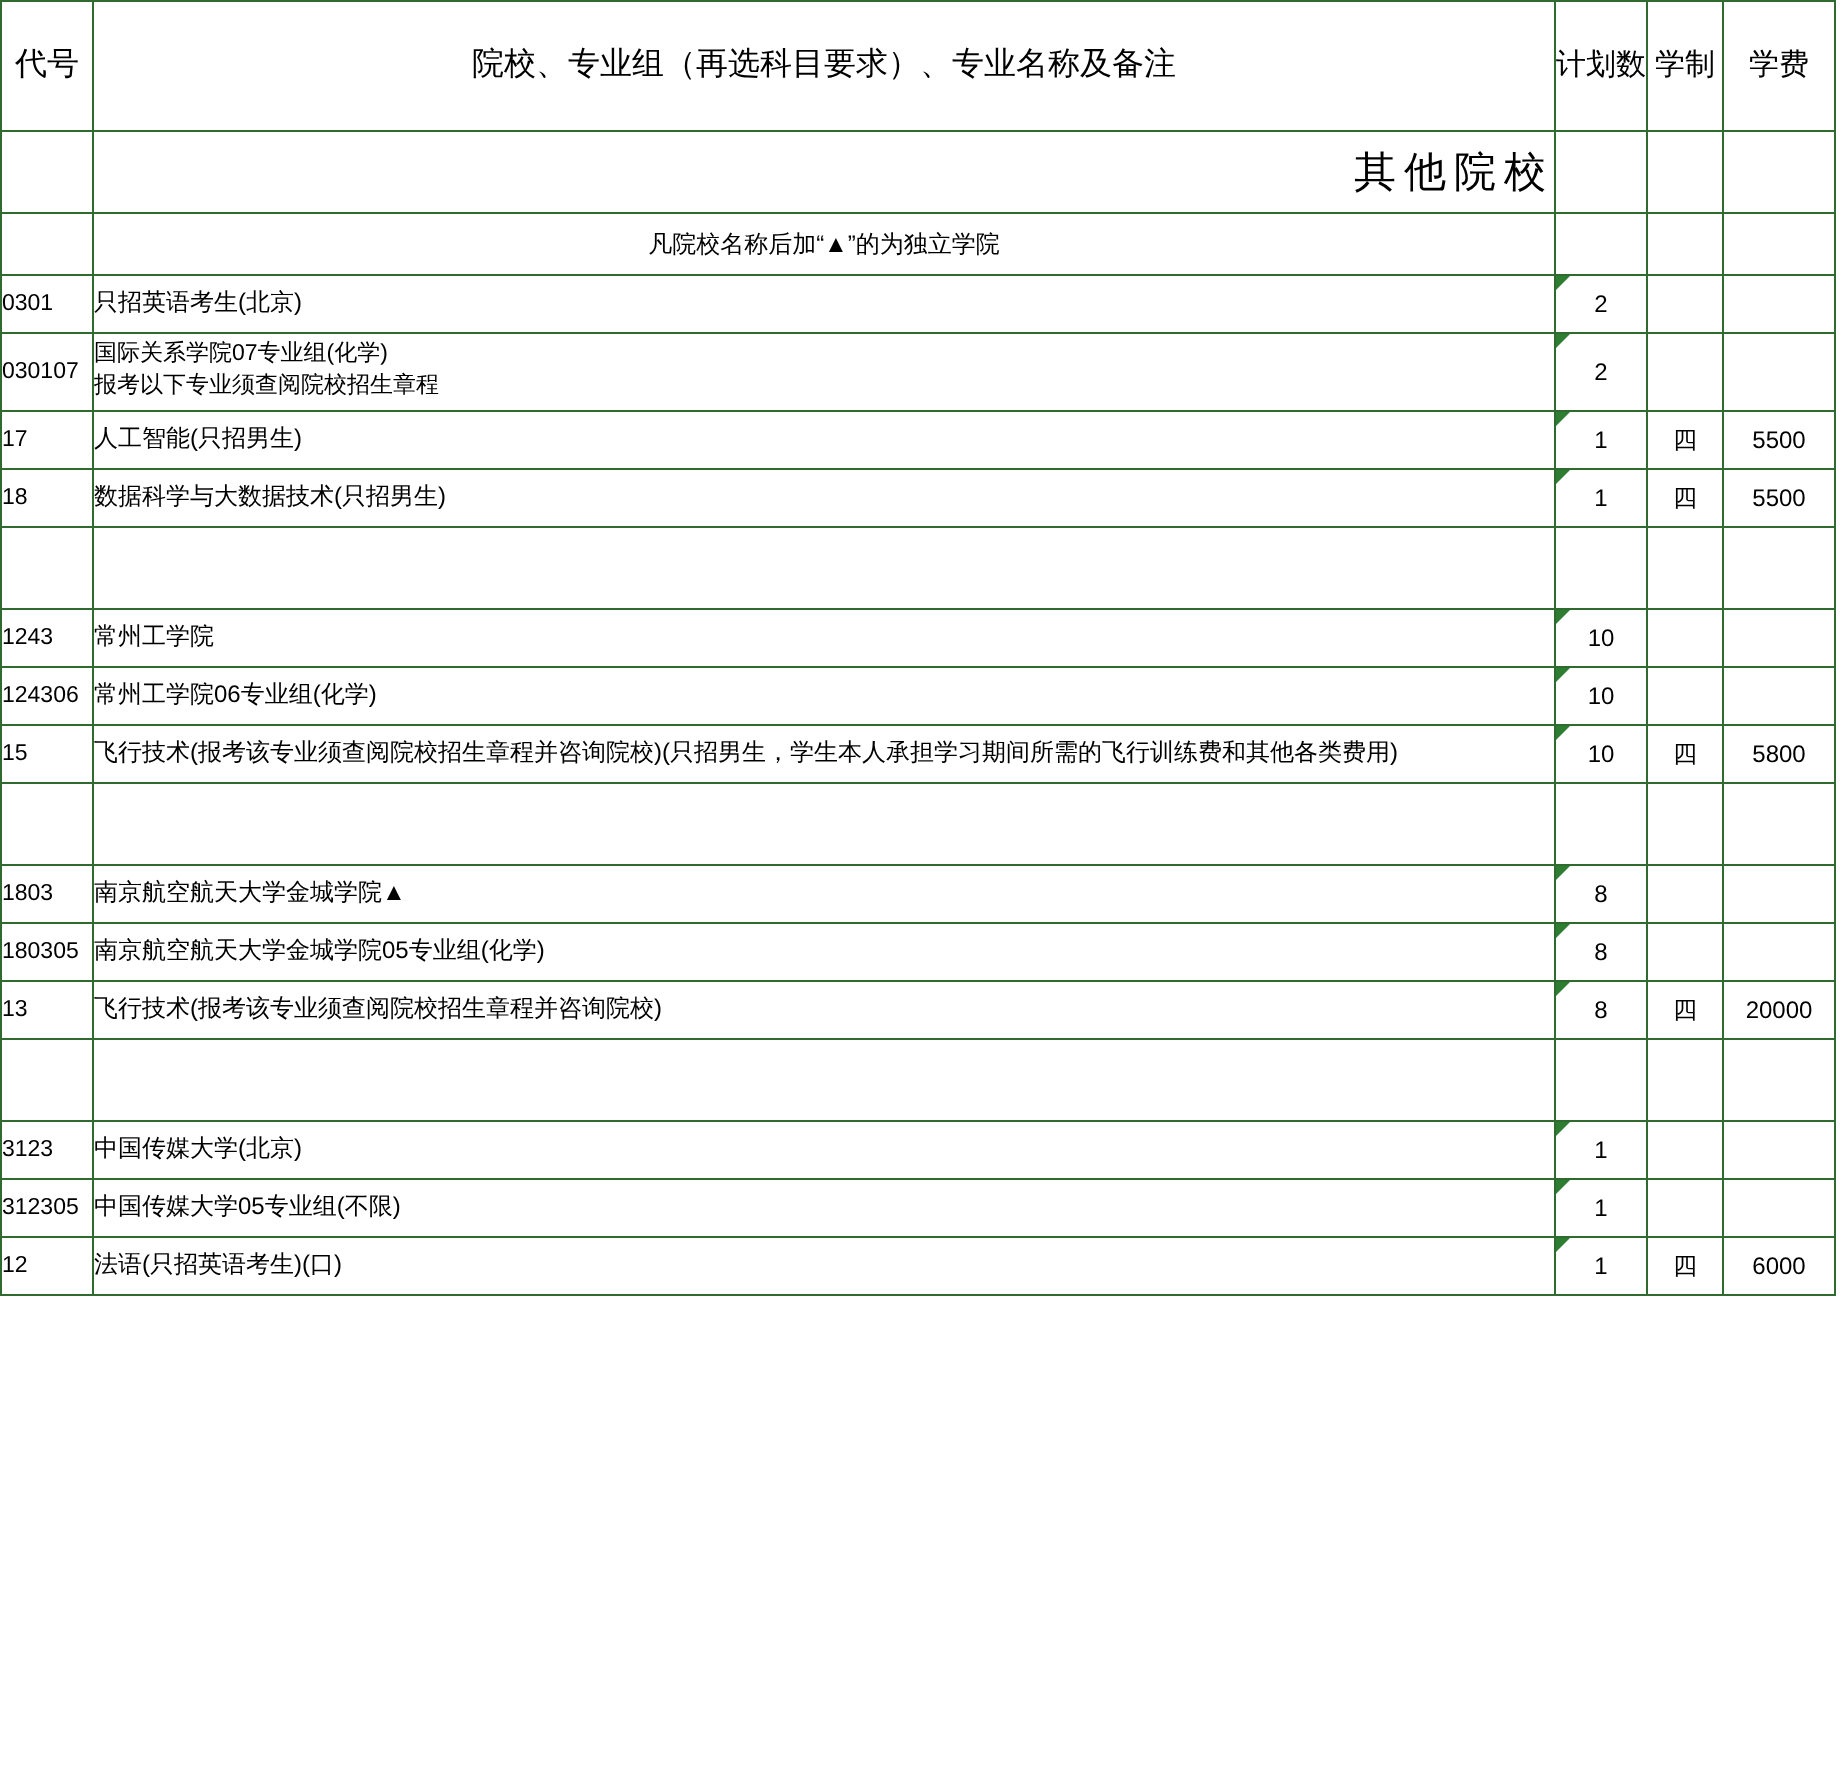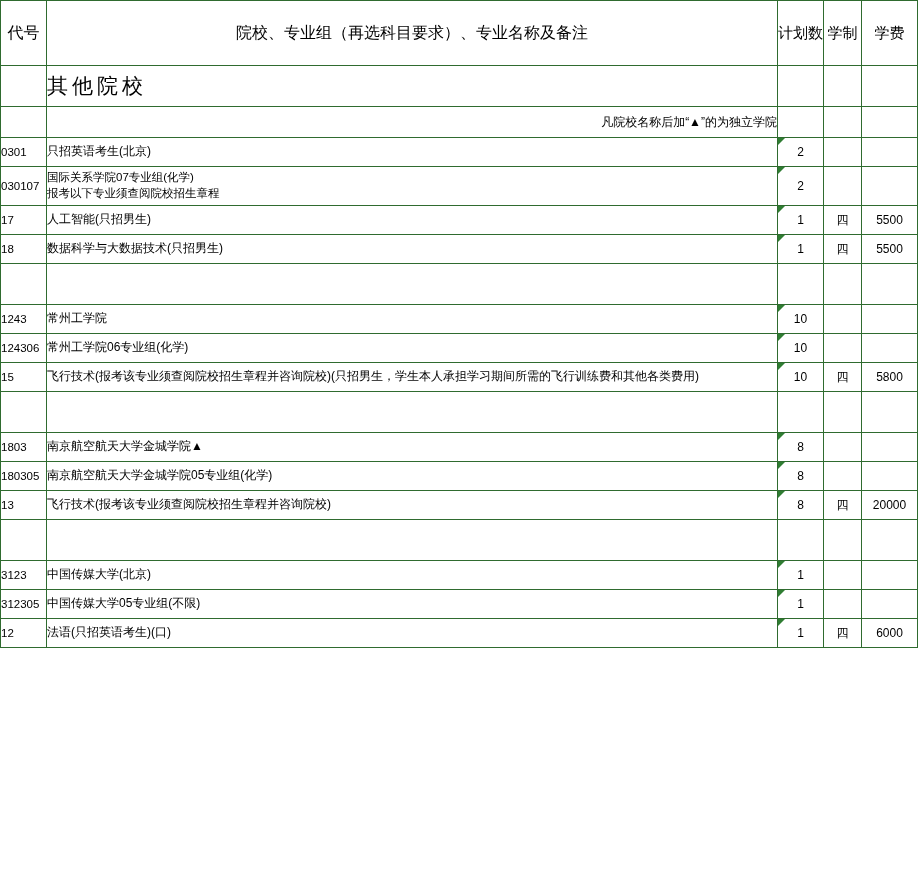--- a/index.html
+++ b/index.html
@@ -65,29 +65,29 @@
   }
   .cell-num {
     text-align: center;
     font-size: 12px;
   }
   .row-tall td { height: 28px; }
   .row-two td { height: 38px; }
   .row-blank td { height: 40px; }
   .row-banner td {
     height: 40px;
-    text-align: left;
+    text-align: right;
     font-size: 21px;
     font-weight: bold;
     letter-spacing: 4px;
     font-family: "DejaVu Serif", "Liberation Serif", serif;
   }
   .row-note td {
     height: 30px;
-    text-align: right;
+    text-align: center;
     font-size: 12px;
     font-weight: bold;
     margin-top: 40px;
   }
   .small-name {
     font-size: 11.5px;
   }
   
   .mark::before {
     content: "";

